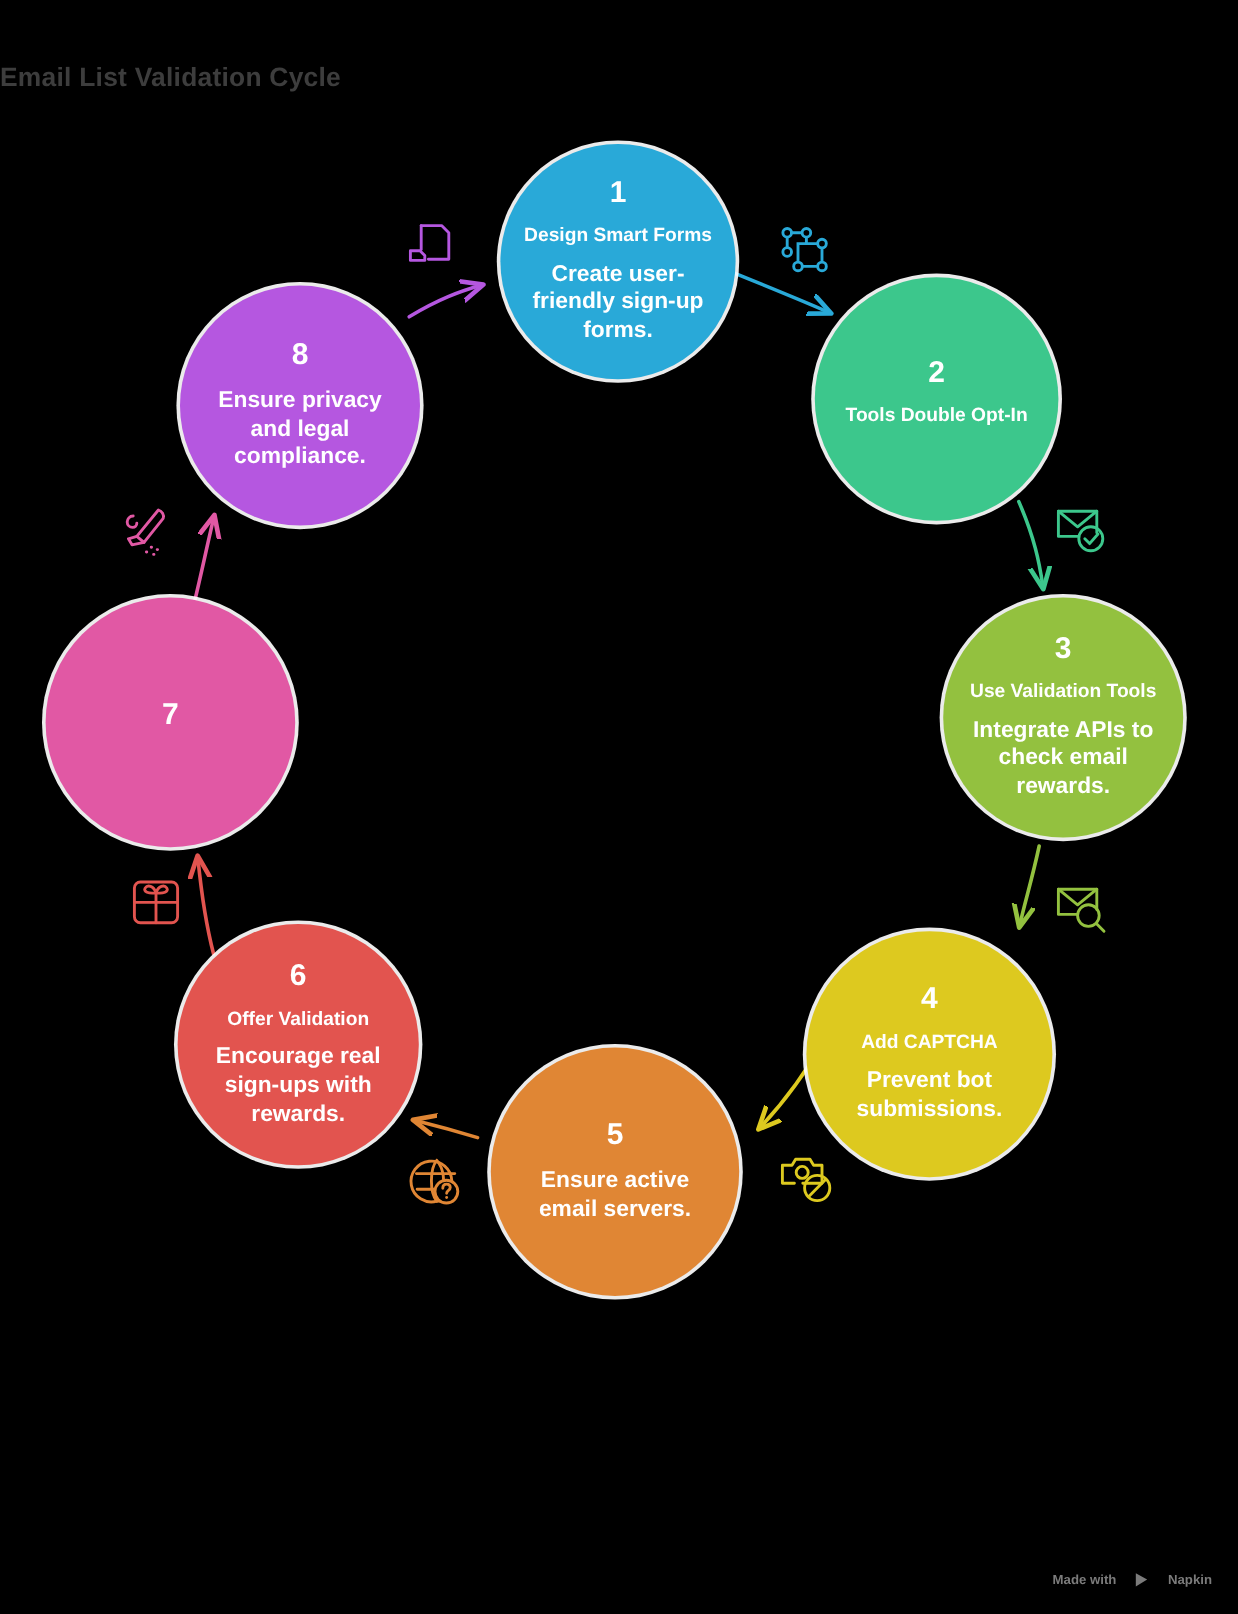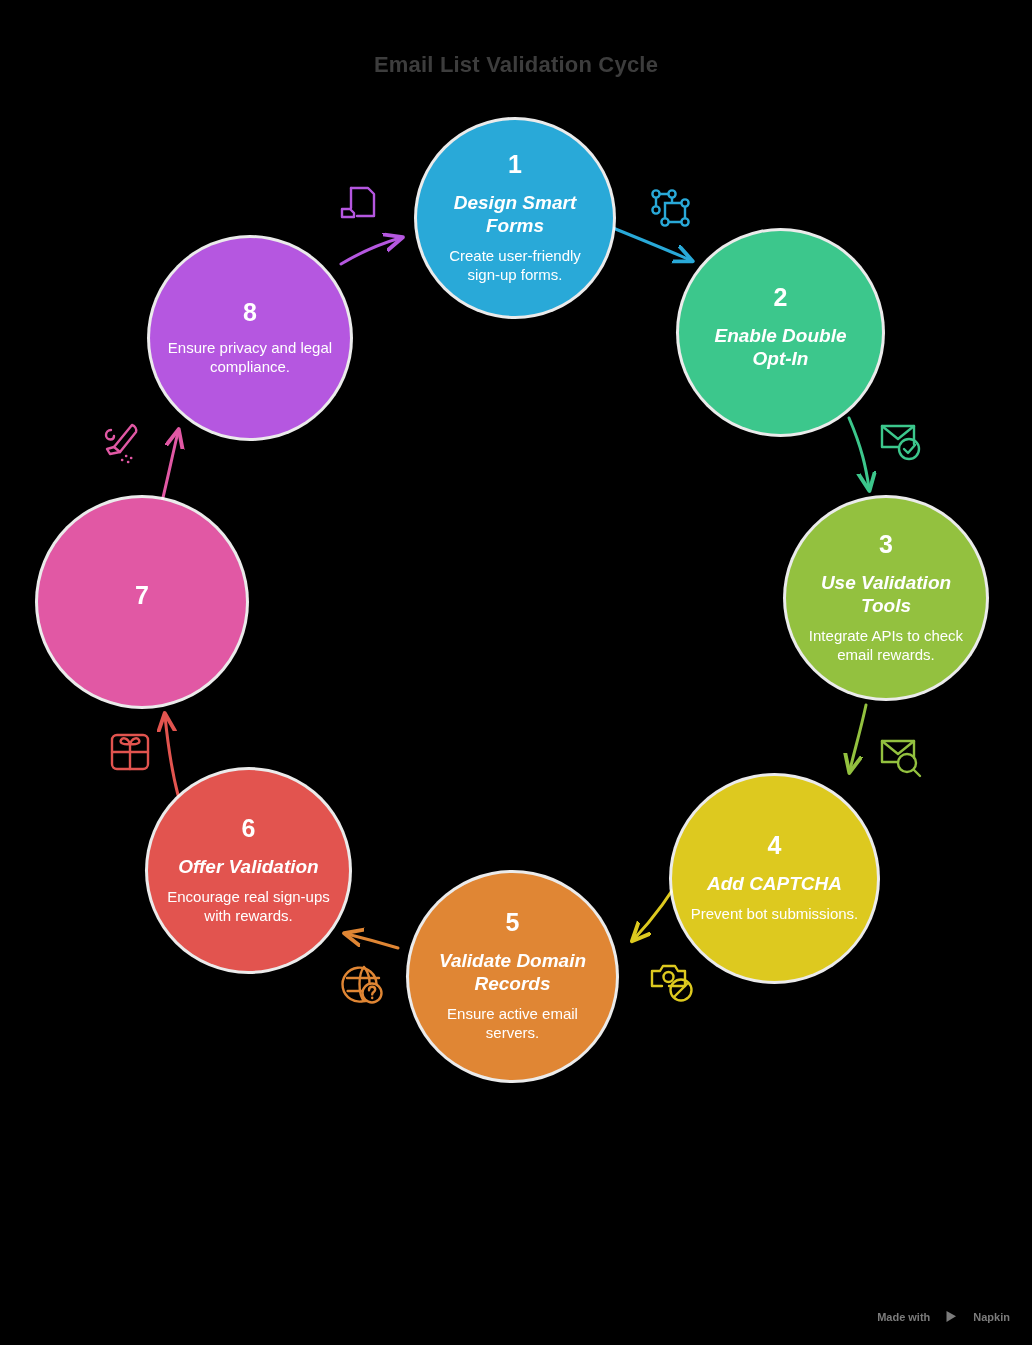--- a/index.html
+++ b/index.html
@@ -19,21 +19,21 @@
     position: absolute;
     inset: 0;
     width: 1032px;
     height: 1345px;
   }
   .page-title {
     position: absolute;
     left: 0;
     top: 52px;
     width: 1032px;
-    text-align: center;
+    text-align: left;
     font-size: 22px;
     font-weight: bold;
     color: #3d3d3d;
     letter-spacing: 0.2px;
   }
   svg.arrows {
     position: absolute;
     left: 0;
     top: 0;
     width: 1032px;
@@ -54,30 +54,29 @@
     box-shadow: 0 0 0 3px rgba(255,255,255,0.92);
   }
   .node .num {
     font-size: 25px;
     font-weight: bold;
     line-height: 1;
     margin-bottom: 14px;
     color: #ffffff;
   }
   .node .ttl {
-    font-size: 19px;
+    font-size: 16px;
     font-weight: bold;
     line-height: 1.22;
     margin-bottom: 10px;
     color: #ffffff;
-    font-style: italic;
   }
   .node .desc {
-    font-size: 15px;
-    font-weight: normal;
+    font-size: 19px;
+    font-weight: bold;
     line-height: 1.25;
     color: #ffffff;
   }
   .icon-box {
     position: absolute;
     width: 52px;
     height: 52px;
   }
   .icon-box svg { display: block; width: 52px; height: 52px; }
   .watermark {
@@ -141,38 +140,37 @@
   </svg>
 
   <div class="node" style="left:417px; top:120px; width:196px; height:196px; background:#29a9d8;">
     <div class="num">1</div>
     <div class="ttl">Design Smart Forms</div>
     <div class="desc">Create user-friendly sign-up forms.</div>
   </div>
 
   <div class="node" style="left:679px; top:231px; width:203px; height:203px; background:#3cc78c;">
     <div class="num">2</div>
-    <div class="ttl">Enable Double Opt-In</div>
+    <div class="ttl">Tools Double Opt-In</div>
   </div>
 
   <div class="node" style="left:786px; top:498px; width:200px; height:200px; background:#93c13f;">
     <div class="num">3</div>
     <div class="ttl">Use Validation Tools</div>
     <div class="desc">Integrate APIs to check email rewards.</div>
   </div>
 
   <div class="node" style="left:672px; top:776px; width:205px; height:205px; background:#ddc91f;">
     <div class="num">4</div>
     <div class="ttl">Add CAPTCHA</div>
     <div class="desc">Prevent bot submissions.</div>
   </div>
 
   <div class="node" style="left:409px; top:873px; width:207px; height:207px; background:#e08634;">
     <div class="num">5</div>
-    <div class="ttl">Validate Domain Records</div>
     <div class="desc">Ensure active email servers.</div>
   </div>
 
   <div class="node" style="left:148px; top:770px; width:201px; height:201px; background:#e2544f;">
     <div class="num">6</div>
     <div class="ttl">Offer Validation</div>
     <div class="desc">Encourage real sign-ups with rewards.</div>
   </div>
 
   <div class="node" style="left:38px; top:498px; width:208px; height:208px; background:#e158a4;">

